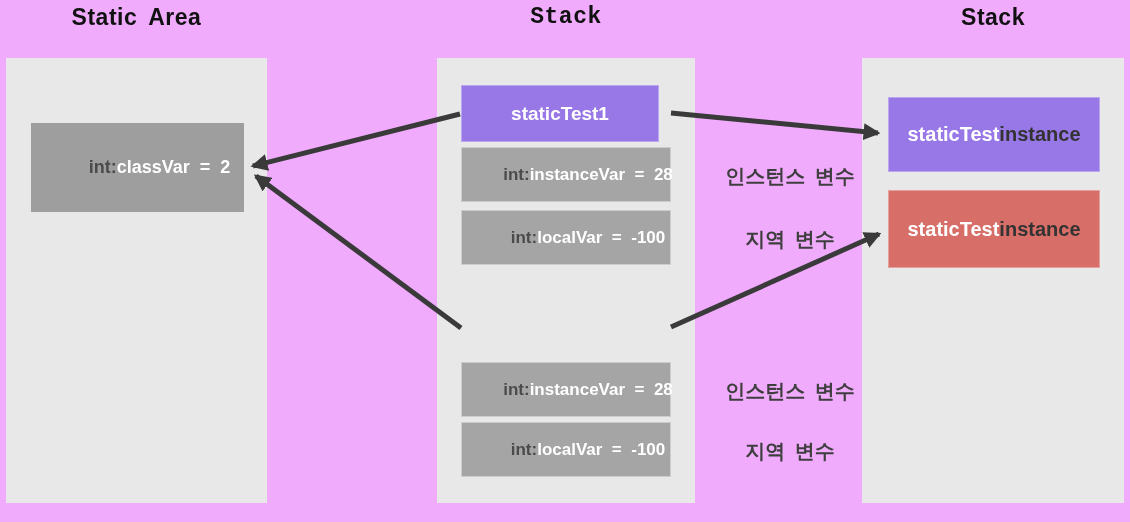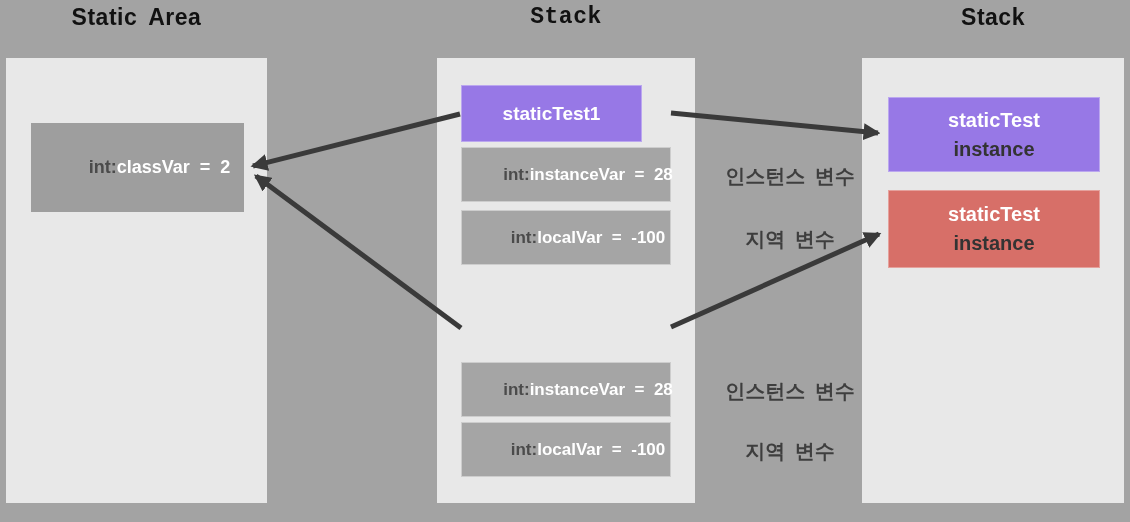--- a/index.html
+++ b/index.html
@@ -1,17 +1,17 @@
 <!DOCTYPE html>
 <html><head>
 <meta charset="utf-8">
 <style>
   html,body{margin:0;padding:0;background:#ffffff;}
   body{font-family:"Liberation Sans","DejaVu Sans",sans-serif;}
-  .canvas{position:relative;width:1130px;height:522px;background:#a3a3a3;overflow:hidden;}
+  .canvas{position:relative;width:1130px;height:522px;background:#f0abfc;overflow:hidden;}
 
   .col-title{position:absolute;top:4px;font-size:23px;font-weight:bold;color:#111111;
              text-align:center;letter-spacing:0.5px;word-spacing:5px;}
   .title-static{left:6px;width:261px;}
   .title-stack{left:437px;width:258px;font-family:Liberation Mono, monospace;}
   .title-heap{left:862px;width:262px;}
 
   .panel{position:absolute;top:58px;height:445px;background:#e8e8e8;}
   .panel-static{left:6px;width:261px;}
   .panel-stack{left:437px;width:258px;}
@@ -24,37 +24,37 @@
   .purple{background:#9778e6;border:1px solid rgba(255,255,255,0.35);box-sizing:border-box;}
   .red{background:#d76f68;border:1px solid rgba(255,255,255,0.35);box-sizing:border-box;}
 
   .classvar-box{left:31px;top:123px;width:213px;height:89px;font-size:18px;}
   .prefix{color:#4b4b4b;margin-left:44px;}
   .val{color:#ffffff;}
 
   .caption{position:absolute;font-weight:bold;color:#3e3e3e;text-align:center;}
   .caption-class{left:31px;top:219px;width:213px;font-size:20px;word-spacing:4px;}
 
-  .frame-header{left:461px;width:181px;height:57px;font-size:19px;color:#ffffff;}
+  .frame-header{left:461px;width:198px;height:57px;font-size:19px;color:#ffffff;}
   .frame-row{left:461px;width:210px;height:55px;font-size:17px;}
   .hdr1{top:85px;}
   .row1a{top:147px;}
   .row1b{top:210px;}
   .hdr2{top:300px;}
   .row2a{top:362px;}
   .row2b{top:422px;}
 
   .side-label{position:absolute;left:700px;width:180px;font-size:20px;font-weight:bold;
               color:#3e3e3e;word-spacing:4px;white-space:nowrap;text-align:center;}
   .lbl1{top:163px;}
   .lbl2{top:226px;}
   .lbl3{top:378px;}
   .lbl4{top:438px;}
 
-  .heap-box{left:888px;width:212px;flex-direction:column;line-height:1.45;font-size:20px;}
+  .heap-box{left:888px;width:212px;flex-direction:row;line-height:1.45;font-size:20px;}
   .heap1{top:97px;height:75px;}
   .heap2{top:190px;height:78px;}
   .heap-line1{color:#ffffff;}
   .heap-line2{color:#333333;}
 
   .arrow-layer{position:absolute;left:0;top:0;width:1130px;height:522px;pointer-events:none;}
 </style>
 </head>
 <body>
 

